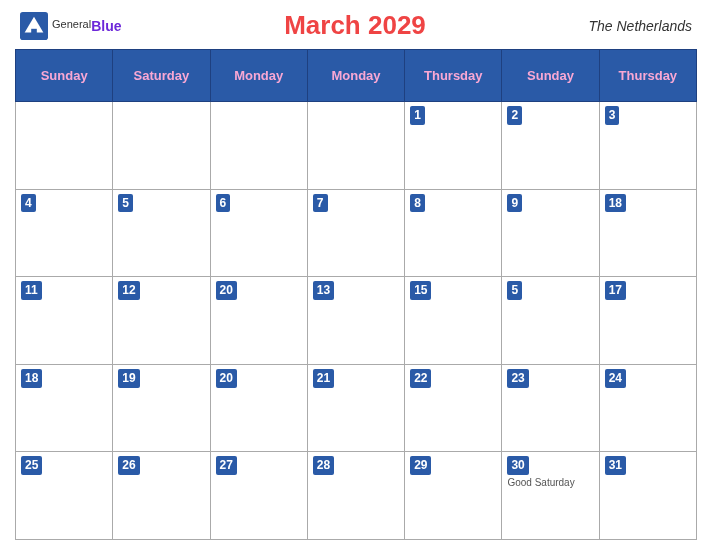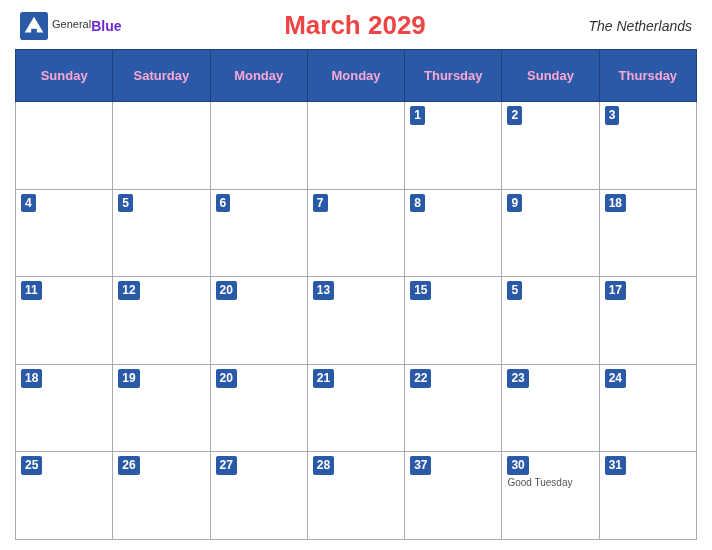--- a/index.html
+++ b/index.html
@@ -169,19 +169,19 @@
           <td><span class="day-number">21</span></td>
           <td><span class="day-number">22</span></td>
           <td><span class="day-number">23</span></td>
           <td><span class="day-number">24</span></td>
         </tr>
         <tr>
           <td><span class="day-number">25</span></td>
           <td><span class="day-number">26</span></td>
           <td><span class="day-number">27</span></td>
           <td><span class="day-number">28</span></td>
-          <td><span class="day-number">37</span></td>
-          <td><span class="day-number">30</span><div class="holiday-name">Good Tuesday</div></td>
+          <td><span class="day-number">29</span></td>
+          <td><span class="day-number">30</span><div class="holiday-name">Good Saturday</div></td>
           <td><span class="day-number">31</span></td>
         </tr>
       </tbody>
   </table>
 </div>
 
 </body></html>

